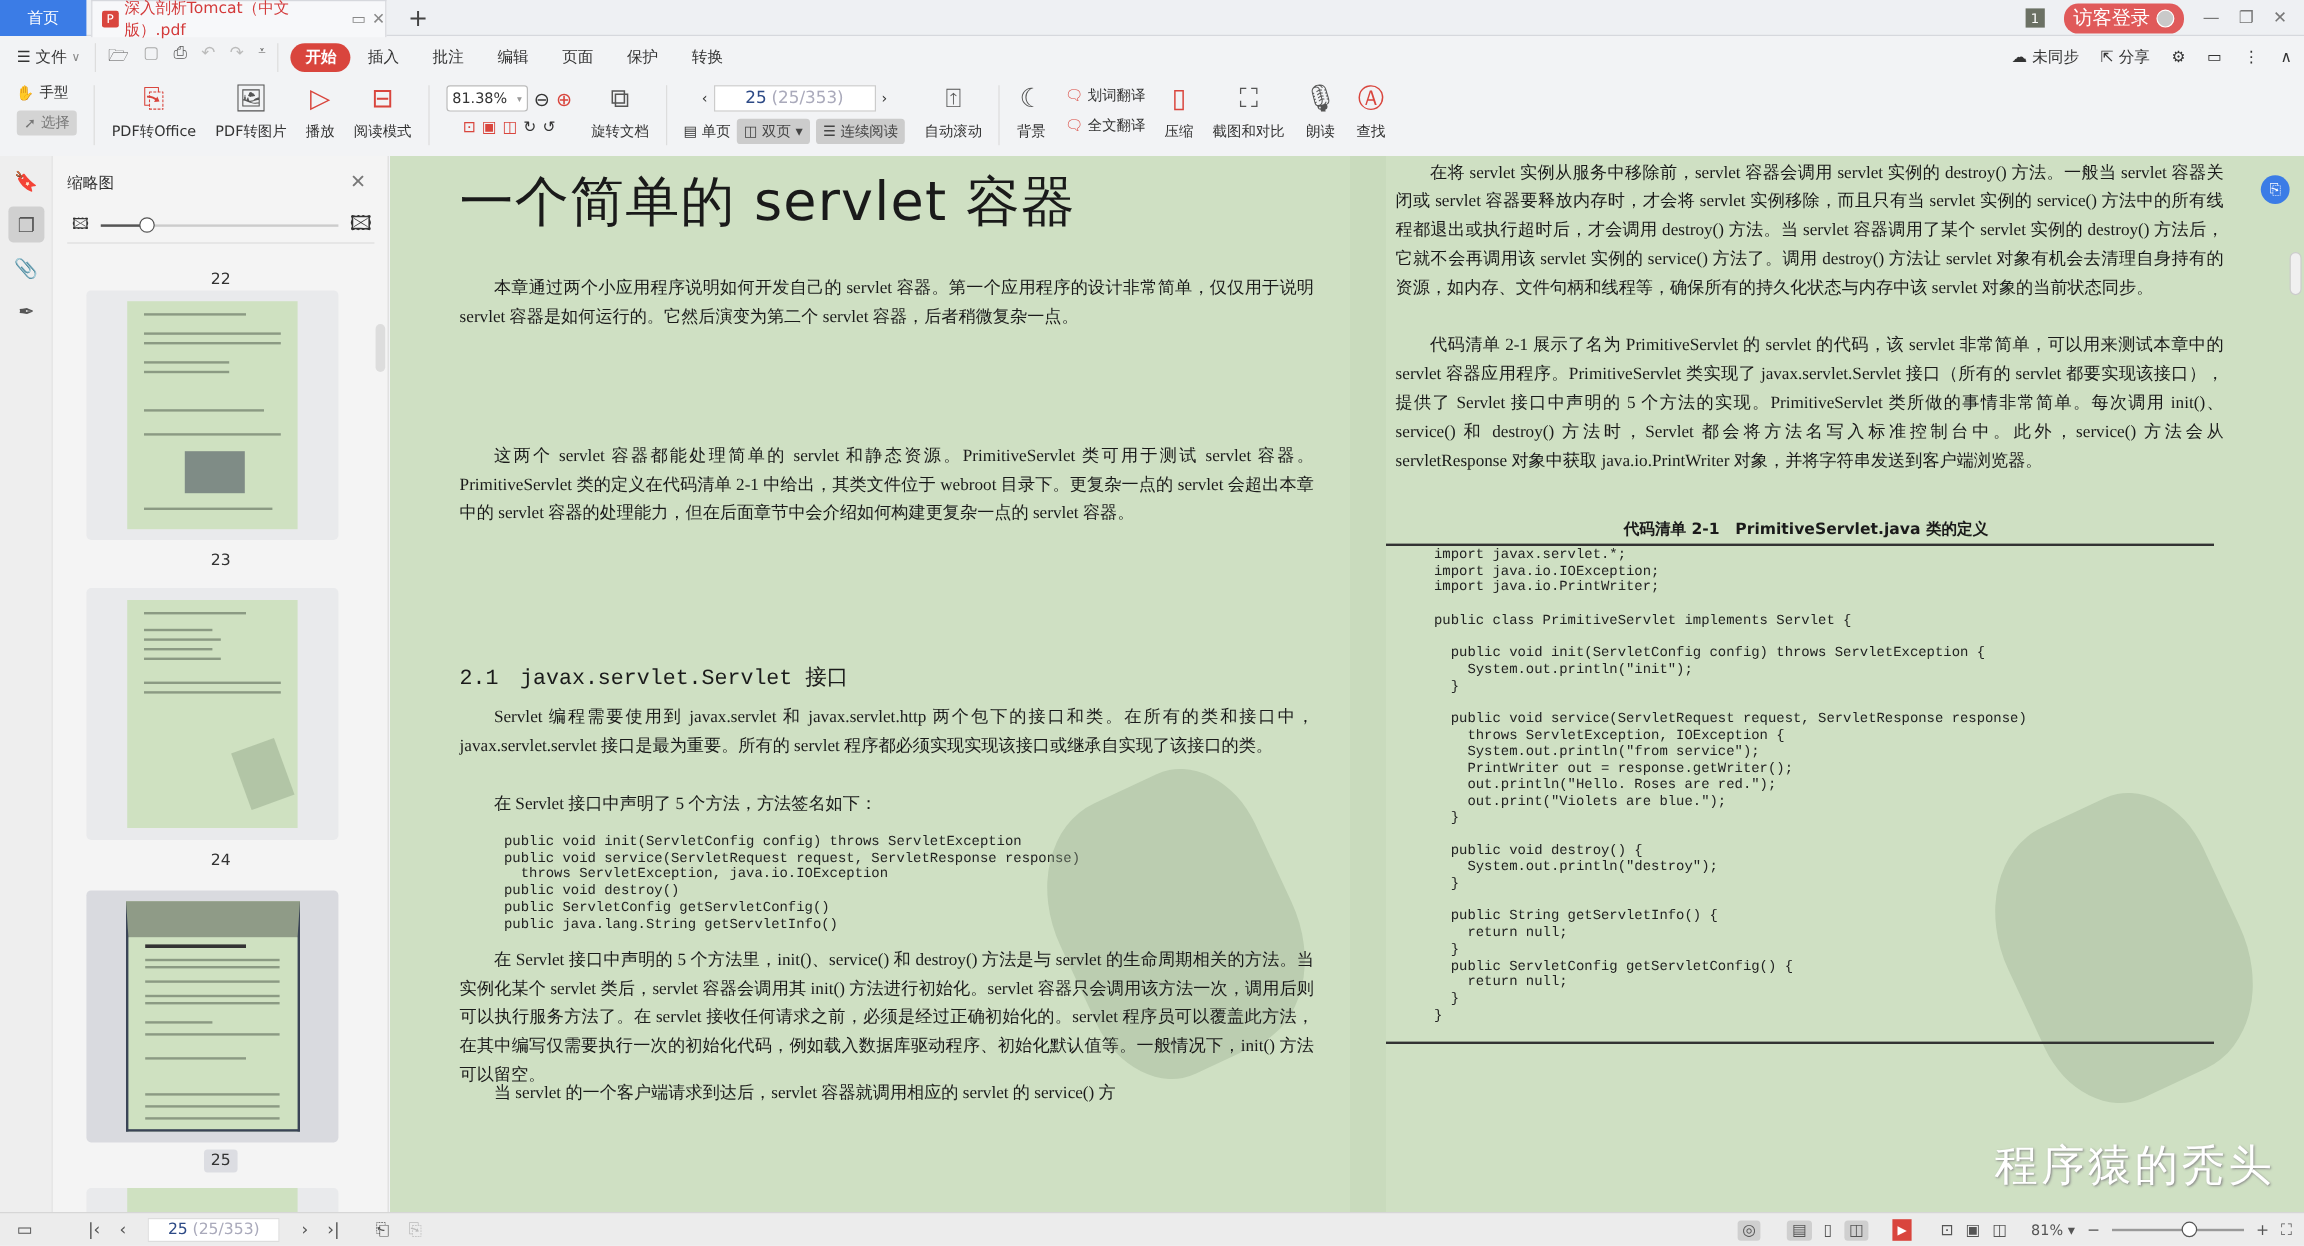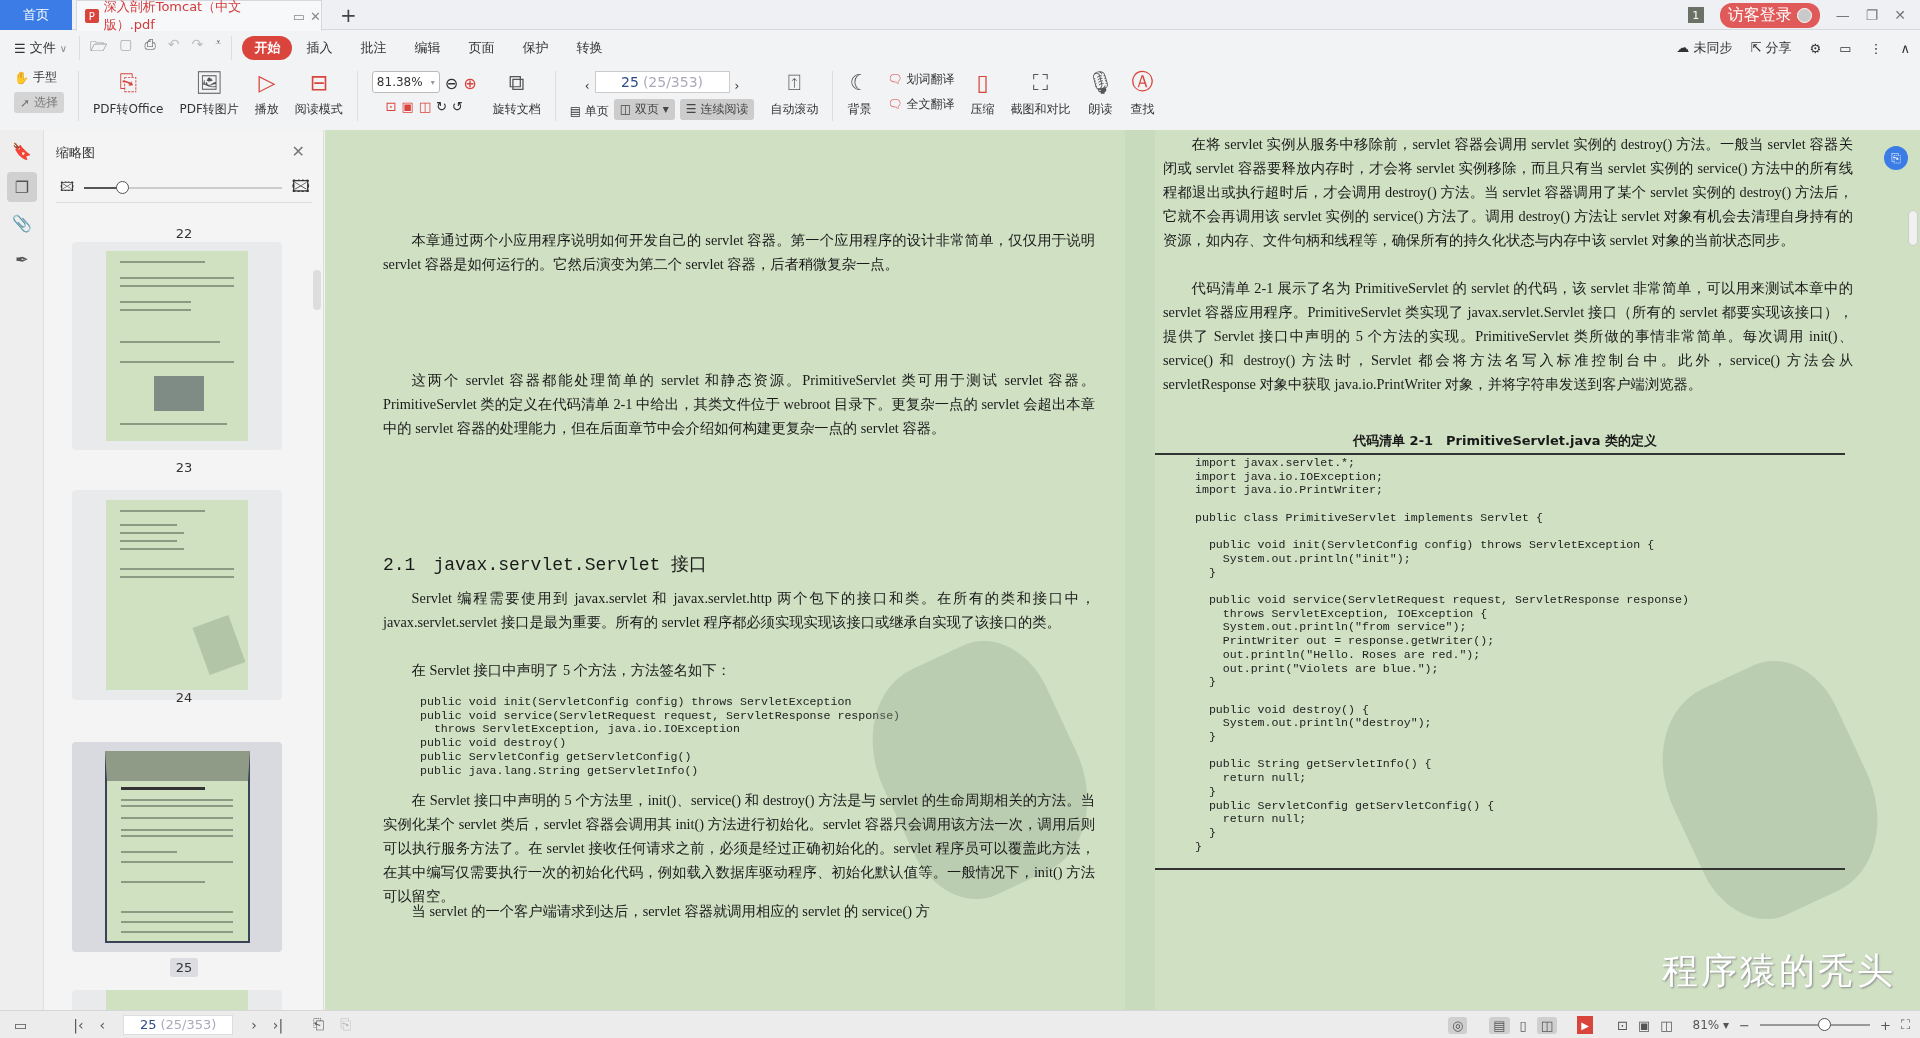--- a/index.html
+++ b/index.html
@@ -18,21 +18,21 @@
 .mb-item{display:flex;align-items:center;gap:4px;padding:0 8px}
 .qa{display:flex;gap:12px;padding:0 10px;color:#555;font-size:14px;border-left:1px solid #ddd;border-right:1px solid #ddd;margin:0 4px}
 .start-btn{background:#d9453d;color:#fff;border-radius:13px;padding:3px 12px;font-weight:bold;margin-left:6px}
 .menu-tab{padding:0 14px}
 .mb-right{position:absolute;right:10px;top:0;height:34px;display:flex;align-items:center;gap:18px;font-size:13px}
 #ribbon{position:absolute;left:0;top:65px;width:1920px;height:64px;display:flex;align-items:flex-start;font-size:12px;color:#333}
 .rb{display:flex;flex-direction:column;align-items:center;justify-content:flex-start;padding:0 8px;gap:2px}
 .rb .ic{height:34px;display:flex;align-items:center;justify-content:center;font-size:22px;color:#555}
 .red{color:#d9453d!important}
 .vsep{width:1px;height:50px;background:#ddd;margin:6px 6px 0}
-.small-row{display:flex;align-items:flex-end;gap:5px}
+.small-row{display:flex;align-items:center;gap:5px}
 .zoom-box{width:68px;height:22px;border:1px solid #bbb;border-radius:3px;background:#fff;font-size:12px;display:flex;align-items:center;justify-content:space-between;padding:0 4px}
 .pg-box{width:135px;height:22px;border:1px solid #ccc;background:#fff;font-size:14px;display:flex;align-items:center;justify-content:center;color:#2d4a86}
 .pg-box span.dim{color:#aab;margin-left:4px}
 .pill{background:#ccc;border-radius:3px;padding:2px 6px;color:#444}
 #leftrail{position:absolute;left:0;top:130px;width:44px;height:880px;background:#eeeeee;border-right:1px solid #e0e0e0}
 .rail-ic{width:30px;height:30px;margin:6px 7px;display:flex;align-items:center;justify-content:center;font-size:16px;color:#555;border-radius:4px}
 .rail-ic.active{background:#d0d0d0}
 #thumbpanel{position:absolute;left:44px;top:130px;width:280px;height:880px;background:#f4f4f4;border-right:1px solid #ddd;overflow:hidden}
 .tp-title{position:absolute;left:12px;top:14px;font-size:13px;color:#333}
 .tp-close{position:absolute;right:18px;top:12px;font-size:16px;color:#777}
@@ -267,21 +267,21 @@
       <div class="thumb-line" style="top:10px;width:60%"></div>
       <div class="thumb-line" style="top:24px;width:40%"></div>
       <div class="thumb-line" style="top:32px;width:45%"></div>
       <div class="thumb-line" style="top:40px;width:40%"></div>
       <div class="thumb-line" style="top:48px;width:45%"></div>
       <div class="thumb-line" style="top:68px;width:80%"></div>
       <div class="thumb-line" style="top:76px;width:80%"></div>
       <div style="position:absolute;right:10px;top:120px;width:38px;height:50px;background:rgba(150,170,140,.5);transform:rotate(-20deg)"></div>
     </div>
   </div>
-  <div class="pnum" style="top:560px">24</div>
+  <div class="pnum" style="top:580px">24</div>
 
   <div class="thumb-card sel" style="top:612px;height:210px">
     <div class="thumb-page" style="width:145px;height:192px;border:2px solid #3a4456;border-top:30px solid #8f9b87">
       <div class="thumb-line" style="top:6px;width:60%;background:#333;height:3px"></div>
       <div class="thumb-line" style="top:18px;width:80%"></div>
       <div class="thumb-line" style="top:24px;width:80%"></div>
       <div class="thumb-line" style="top:36px;width:80%"></div>
       <div class="thumb-line" style="top:48px;width:80%"></div>
       <div class="thumb-line" style="top:54px;width:80%"></div>
       <div class="thumb-line" style="top:70px;width:40%"></div>
@@ -294,20 +294,21 @@
   </div>
   <div class="pnum" style="top:830px"><span style="background:#dcdde2;padding:2px 6px;border-radius:3px">25</span></div>
   <div class="thumb-card" style="top:860px;height:40px">
       <div class="thumb-page" style="width:142px;height:40px"></div>
     </div>
   <div class="tp-scroll"></div>
 </div>
 
 <div id="docarea">
   <div class="page pg-left">
+    <div class="h1">一个简单的 servlet 容器</div>
     <div class="para" style="left:58px;top:98px;width:712px;text-indent:2em">本章通过两个小应用程序说明如何开发自己的 servlet 容器。第一个应用程序的设计非常简单，仅仅用于说明 servlet 容器是如何运行的。它然后演变为第二个 servlet 容器，后者稍微复杂一点。</div>
     <div class="para" style="left:58px;top:238px;width:712px;text-indent:2em">这两个 servlet 容器都能处理简单的 servlet 和静态资源。PrimitiveServlet 类可用于测试 servlet 容器。PrimitiveServlet 类的定义在代码清单 2-1 中给出，其类文件位于 webroot 目录下。更复杂一点的 servlet 会超出本章中的 servlet 容器的处理能力，但在后面章节中会介绍如何构建更复杂一点的 servlet 容器。</div>
     <div class="sec-h" style="left:58px;top:422px">2.1　javax.servlet.Servlet 接口</div>
     <div class="para" style="left:58px;top:456px;width:712px;text-indent:2em">Servlet 编程需要使用到 javax.servlet 和 javax.servlet.http 两个包下的接口和类。在所有的类和接口中，javax.servlet.servlet 接口是最为重要。所有的 servlet 程序都必须实现实现该接口或继承自实现了该接口的类。</div>
     <div class="para" style="left:58px;top:528px;width:712px;text-indent:2em">在 Servlet 接口中声明了 5 个方法，方法签名如下：</div>
     <div class="code" style="left:95px;top:565px">public void init(ServletConfig config) throws ServletException
 public void service(ServletRequest request, ServletResponse response)
   throws ServletException, java.io.IOException
 public void destroy()
 public ServletConfig getServletConfig()

